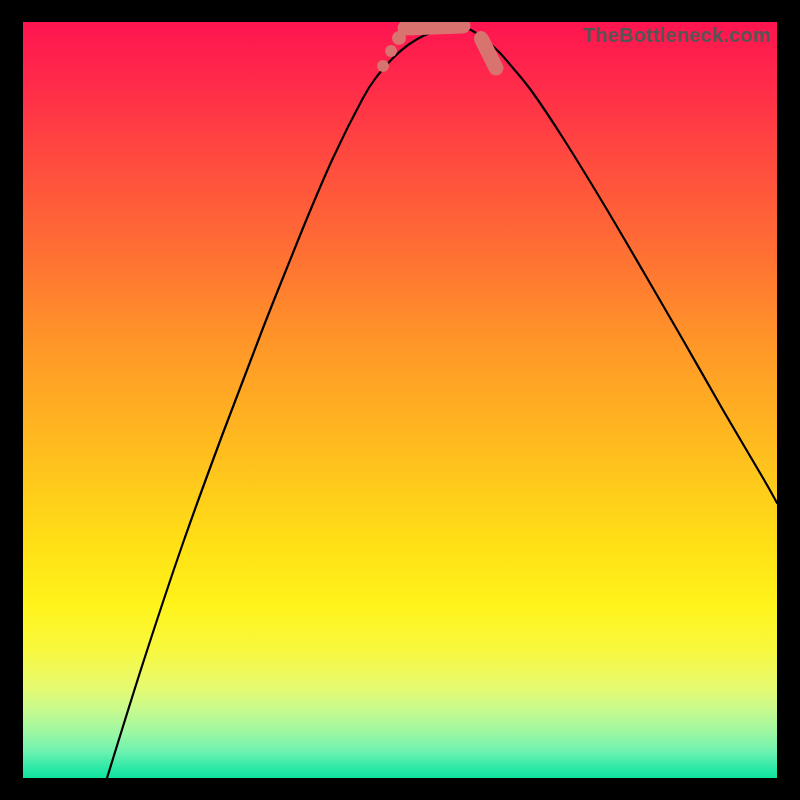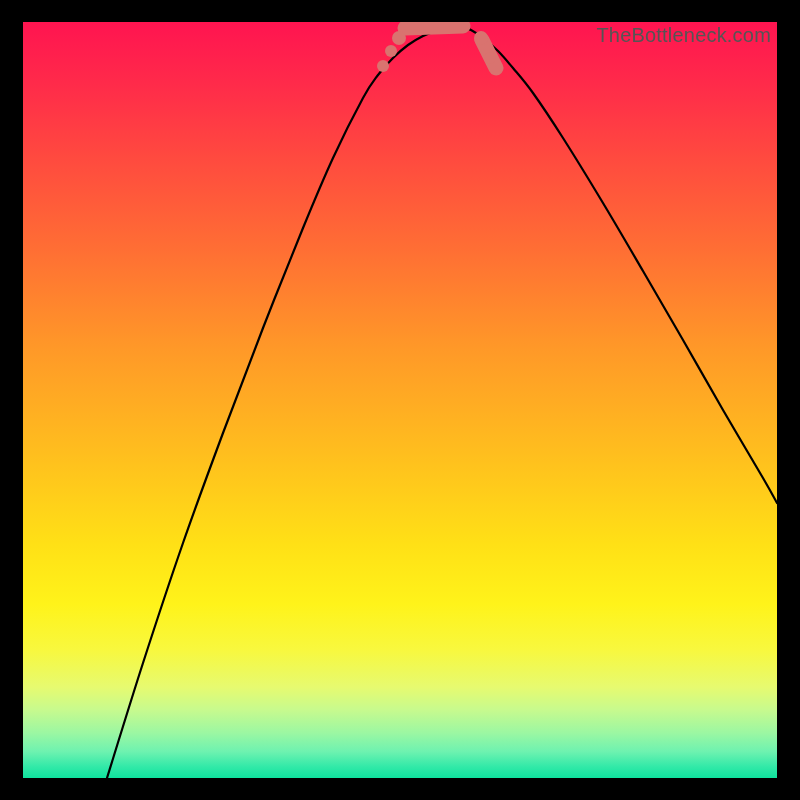--- a/index.html
+++ b/index.html
@@ -8,20 +8,21 @@
     width: 800px;
     height: 800px;
     background: #000;
     overflow: hidden;
   }
   .stage {
     position: relative;
     width: 800px;
     height: 800px;
     background: #000;
+    font-weight: bold;
   }
   .plot-area {
     position: absolute;
     left: 23px;
     top: 22px;
     width: 754px;
     height: 756px;
     overflow: hidden;
   }
   .gradient-bg {

